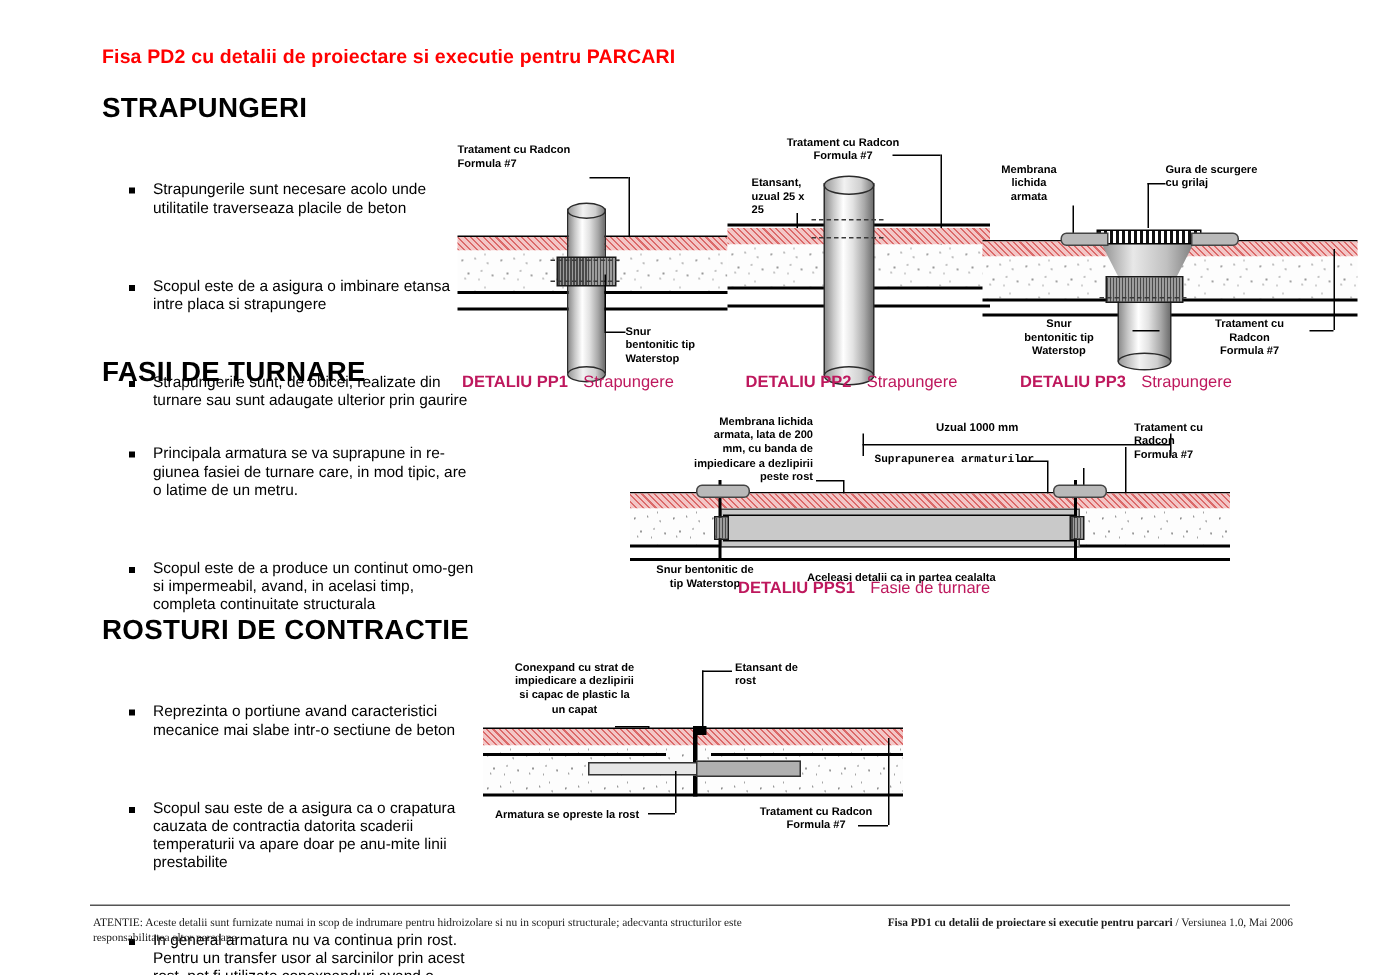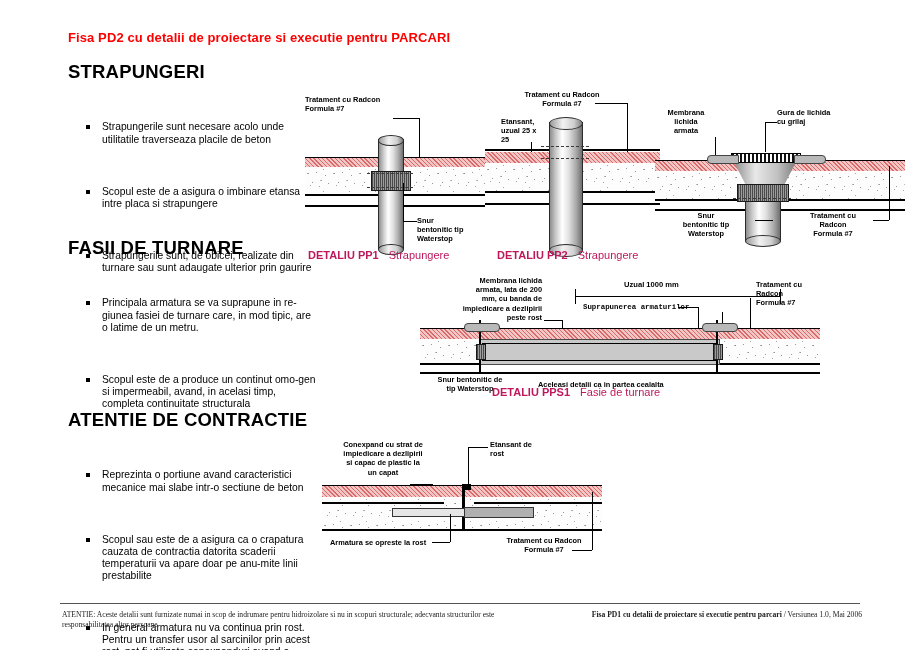--- a/index.html
+++ b/index.html
@@ -156,21 +156,21 @@
 
   <div class="lcol" style="top:238px;">
     <h2 class="sec-head">FASII DE TURNARE</h2>
     <ul class="bullets">
       <li>Principala armatura se va suprapune in re-giunea fasiei de turnare care, in mod tipic, are o latime de un metru.</li>
       <li>Scopul este de a produce un continut omo-gen si impermeabil, avand, in acelasi timp, completa continuitate structurala</li>
     </ul>
   </div>
 
   <div class="lcol" style="top:410px;">
-    <h2 class="sec-head">ATENTIE DE CONTRACTIE</h2>
+    <h2 class="sec-head">ROSTURI DE CONTRACTIE</h2>
     <ul class="bullets">
       <li>Reprezinta o portiune avand caracteristici mecanice mai  slabe intr-o sectiune de beton</li>
       <li>Scopul sau este de a asigura ca o crapatura cauzata de contractia datorita scaderii temperaturii va apare doar pe anu-mite linii prestabilite</li>
       <li>In general armatura nu va continua prin rost. Pentru un transfer usor al sarcinilor prin acest rost, pot fi utilizate conexpanduri avand o jumatate tratata pentru a im-piedica lipirea</li>
     </ul>
   </div>
 
   <div class="fig" style="left:305px; top:95px; width:180px; height:150px;">
 
     <div class="lbl" style="left:0px; top:0px;">Tratament cu Radcon
@@ -238,21 +238,21 @@
   </div>
 
   <div class="fig" style="left:655px; top:108px; width:250px; height:135px;">
 
     <div class="lbl ctr" style="left:0px; top:0px; width:62px;">Membrana
 lichida
 armata</div>
     <div class="lbl ghost" style="left:68px; top:10px;">iid</div>
     <div class="ln v" style="left:60px; top:29px; height:25px;"></div>
 
-    <div class="lbl" style="left:122px; top:0px;">Gura de lichida
+    <div class="lbl" style="left:122px; top:0px;">Gura de scurgere
 cu grilaj</div>
     <div class="ln v" style="left:110px; top:14px; height:30px;"></div>
     <div class="ln h" style="left:110px; top:14px; width:12px;"></div>
 
     <div class="rule thin" style="left:0px;  top:52px; width:250px;"></div>
     <div class="slab-top" style="left:0px;  top:53px; width:250px; height:10px;"></div>
     <div class="slab-body" style="left:0px;  top:63px; width:250px; height:28px;"></div>
     <div class="rule" style="left:0px;  top:91px; width:250px;"></div>
     <div class="rule" style="left:0px;  top:101px; width:250px;"></div>
 
@@ -275,20 +275,24 @@
 Waterstop</div>
     <div class="ln h" style="left:100px; top:112px; width:18px;"></div>
 
     <div class="lbl ctr" style="left:138px; top:103px; width:80px;">Tratament cu
 Radcon
 Formula #7</div>
     <div class="ln h" style="left:218px; top:112px; width:16px;"></div>
     <div class="ln v" style="left:234px; top:58px; height:54px;"></div>
   </div>
 
+  <div class="cap" style="left:680px; top:249px;">
+    <b>DETALIU PP3</b>
+    <span style="margin-left:7px;">Strapungere</span>
+  </div>
 
   <div class="fig" style="left:420px; top:276px; width:400px; height:105px;">
 
     <div class="lbl rt" style="left:0px; top:0px; width:122px;">Membrana lichida
 armata, lata de 200
 mm, cu banda de
 impiedicare a dezlipirii
 peste rost</div>
     <div class="ln h" style="left:124px; top:44px; width:18px;"></div>
     <div class="ln v" style="left:142px; top:44px; height:10px;"></div>

